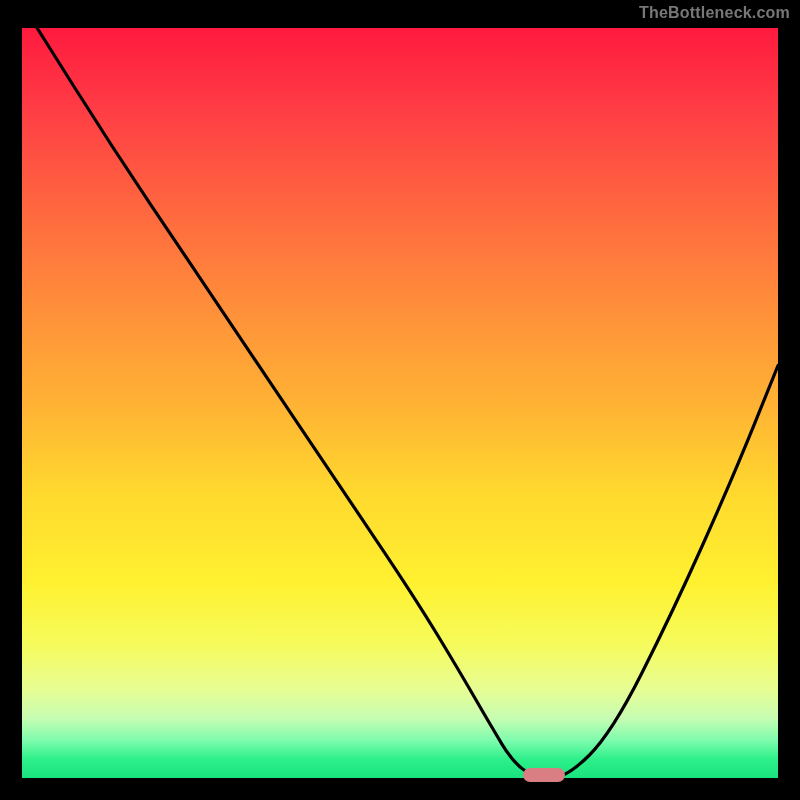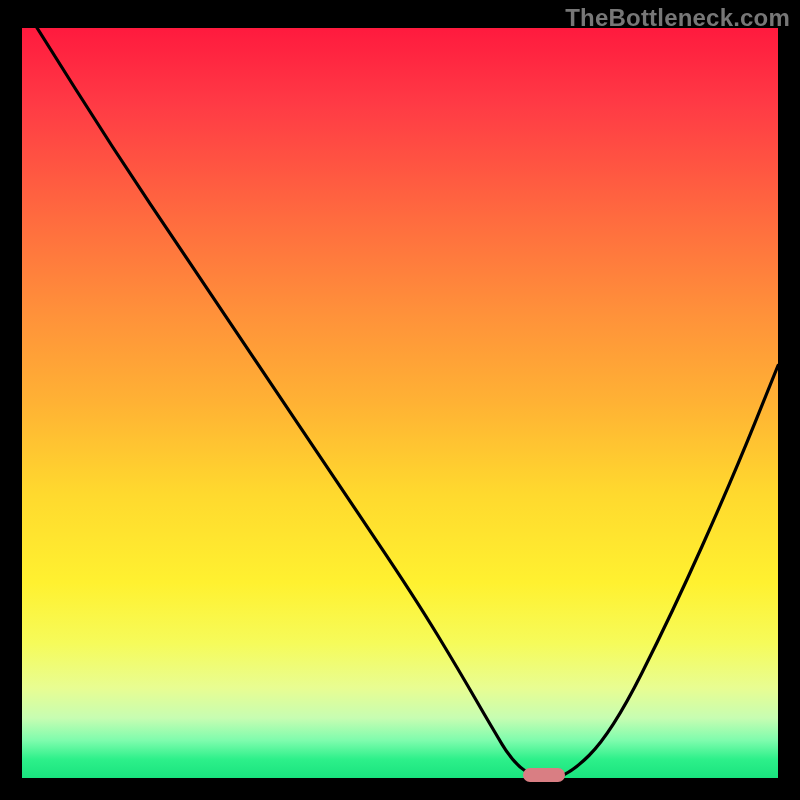--- a/index.html
+++ b/index.html
@@ -9,21 +9,21 @@
     height: 800px;
     background: #000;
     overflow: hidden;
     font-family: Arial, Helvetica, sans-serif;
   }
   .watermark {
     position: absolute;
     top: 4px;
     right: 10px;
     color: #777;
-    font-size: 24px;
+    font-size: 16px;
     font-weight: bold;
     letter-spacing: 0.2px;
     z-index: 10;
   }
   .frame {
     position: absolute;
     left: 0;
     top: 0;
     width: 800px;
     height: 800px;

